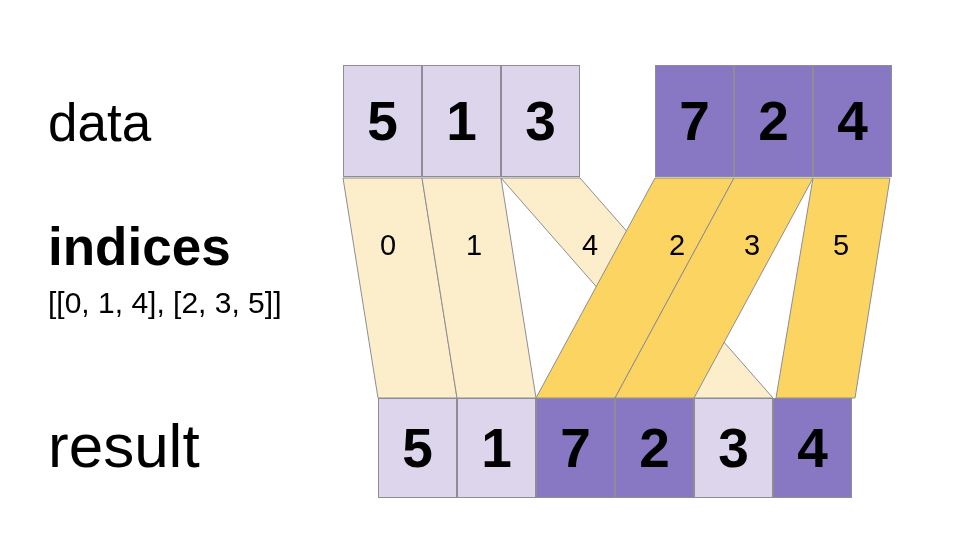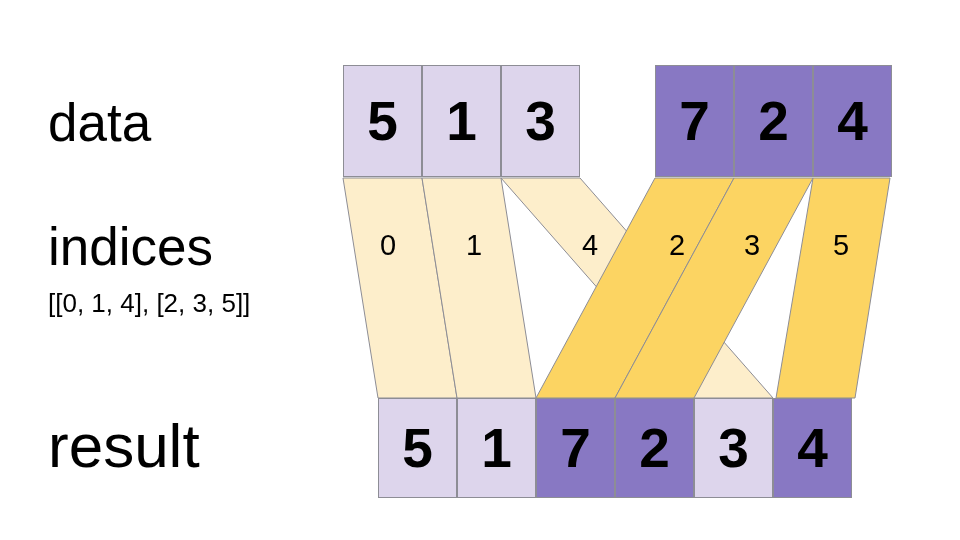--- a/index.html
+++ b/index.html
@@ -27,25 +27,26 @@
     left: 48px;
     top: 92px;
     font-size: 53px;
     line-height: 62px;
   }
   #label-indices {
     left: 48px;
     top: 216px;
     font-size: 53px;
     line-height: 62px;
+    font-weight: bold;
   }
   #label-indices-value {
     left: 48px;
     top: 286px;
-    font-size: 26px;
+    font-size: 30px;
     line-height: 34px;
   }
   #label-result {
     left: 48px;
     top: 415px;
     font-size: 62px;
     line-height: 62px;
   }
   #flow-svg {
     position: absolute;

